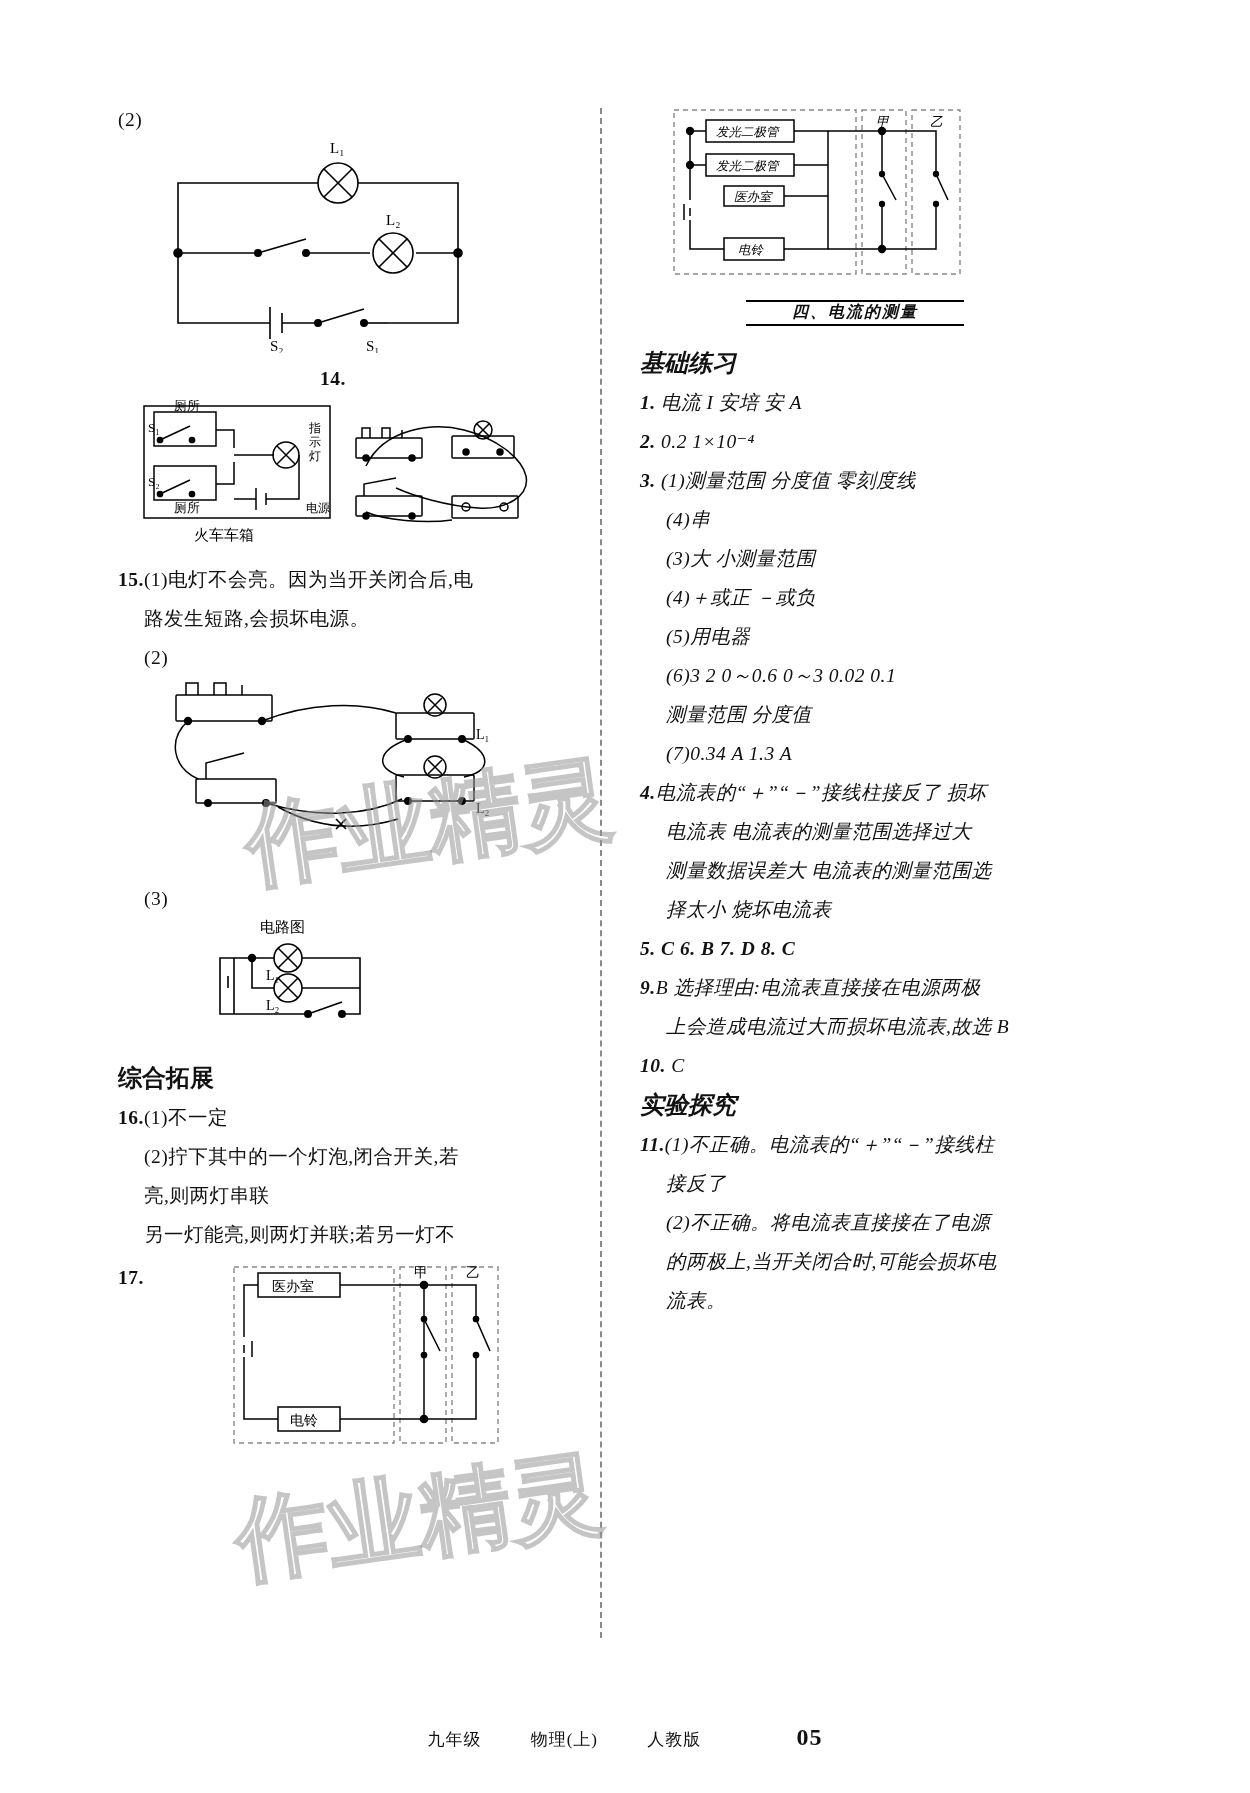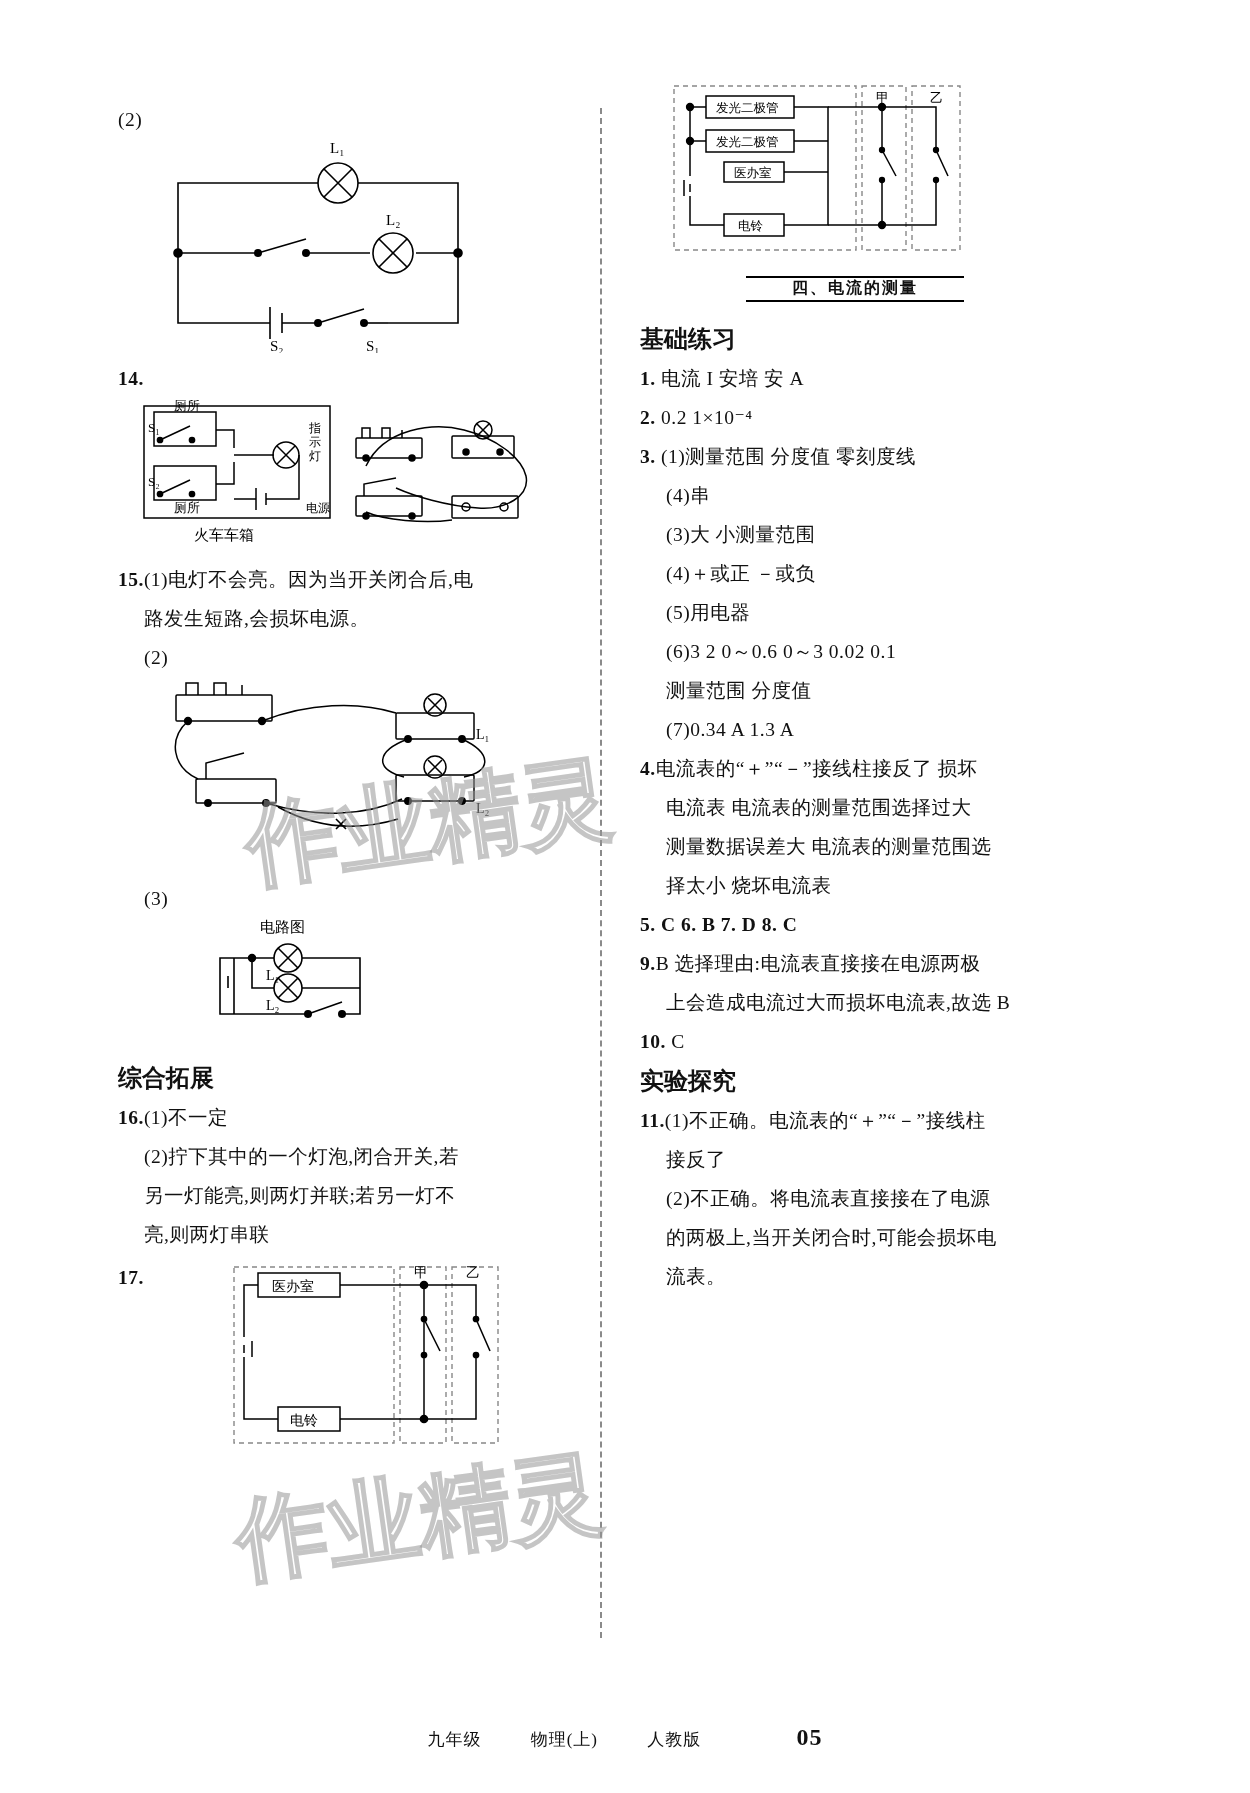--- a/index.html
+++ b/index.html
@@ -116,21 +116,21 @@
           <circle cx="206" cy="180" r="3.2" fill="#000"></circle>
           <path d="M206 180 L230 180"></path>
         </g>
         <text x="172" y="10" font-size="15" font-family="Liberation Serif, serif">L₁</text>
         <text x="228" y="82" font-size="15" font-family="Liberation Serif, serif">L₂</text>
         <text x="112" y="208" font-size="15" font-family="Liberation Serif, serif">S₂</text>
         <text x="208" y="208" font-size="15" font-family="Liberation Serif, serif">S₁</text>
       </svg>
     </div>
 
-    <div class="line num" style="margin-top:6px;">14.</div>
+    <div class="line num" style="margin-top:6px;text-align:center;">14.</div>
 
     <div class="fig" style="margin:2px 0 0 16px;">
       <svg width="420" height="150" viewBox="0 0 420 150">
         <g stroke="#000" stroke-width="1.5" fill="none">
           <rect x="10" y="6" width="186" height="112"></rect>
 
           <rect x="20" y="12" width="62" height="34"></rect>
           <rect x="20" y="66" width="62" height="34"></rect>
 
           <path d="M26 40 L56 26"></path>
@@ -267,22 +267,22 @@
         <text x="58" y="92" font-size="14" font-family="Liberation Serif, serif">L₂</text>
       </svg>
     </div>
 
     <div class="sec-title" style="margin-top:10px;">综合拓展</div>
 
     <div class="line">
       <span class="num">16.</span><span>(1)不一定</span>
     </div>
     <div class="line hang">(2)拧下其中的一个灯泡,闭合开关,若</div>
+    <div class="line hang">亮,则两灯串联</div>
     <div class="line hang">另一灯能亮,则两灯并联;若另一灯不</div>
-    <div class="line hang">亮,则两灯串联</div>
 
     <div class="line num" style="margin-top:4px;">17.</div>
 
     <div class="fig" style="margin:-38px 0 0 110px;">
       <svg width="280" height="200" viewBox="0 0 280 200">
         <g stroke="#888" stroke-width="1.4" fill="none" stroke-dasharray="5 4">
           <rect x="6" y="8" width="160" height="176"></rect>
           <rect x="172" y="8" width="46" height="176"></rect>
           <rect x="224" y="8" width="46" height="176"></rect>
         </g>
@@ -308,21 +308,21 @@
         </g>
         <text x="44" y="32" font-size="14" font-family="DejaVu Sans, sans-serif">医办室</text>
         <text x="62" y="166" font-size="14" font-family="DejaVu Sans, sans-serif">电铃</text>
         <text x="186" y="4" font-size="14" font-family="DejaVu Sans, sans-serif" dy="14">甲</text>
         <text x="238" y="4" font-size="14" font-family="DejaVu Sans, sans-serif" dy="14">乙</text>
       </svg>
     </div>
 
   </div>
 
-  <div class="col col-right" style="top:80px;">
+  <div class="col col-right" style="top:104px;font-style:italic;">
 
     <div class="fig" style="margin:0 0 0 28px;">
       <svg width="300" height="180" viewBox="0 0 300 180">
         <g stroke="#888" stroke-width="1.4" fill="none" stroke-dasharray="5 4">
           <rect x="6" y="6" width="182" height="164"></rect>
           <rect x="194" y="6" width="44" height="164"></rect>
           <rect x="244" y="6" width="48" height="164"></rect>
         </g>
         <g stroke="#000" stroke-width="1.5" fill="none">
           <rect x="38" y="16" width="88" height="22"></rect>

